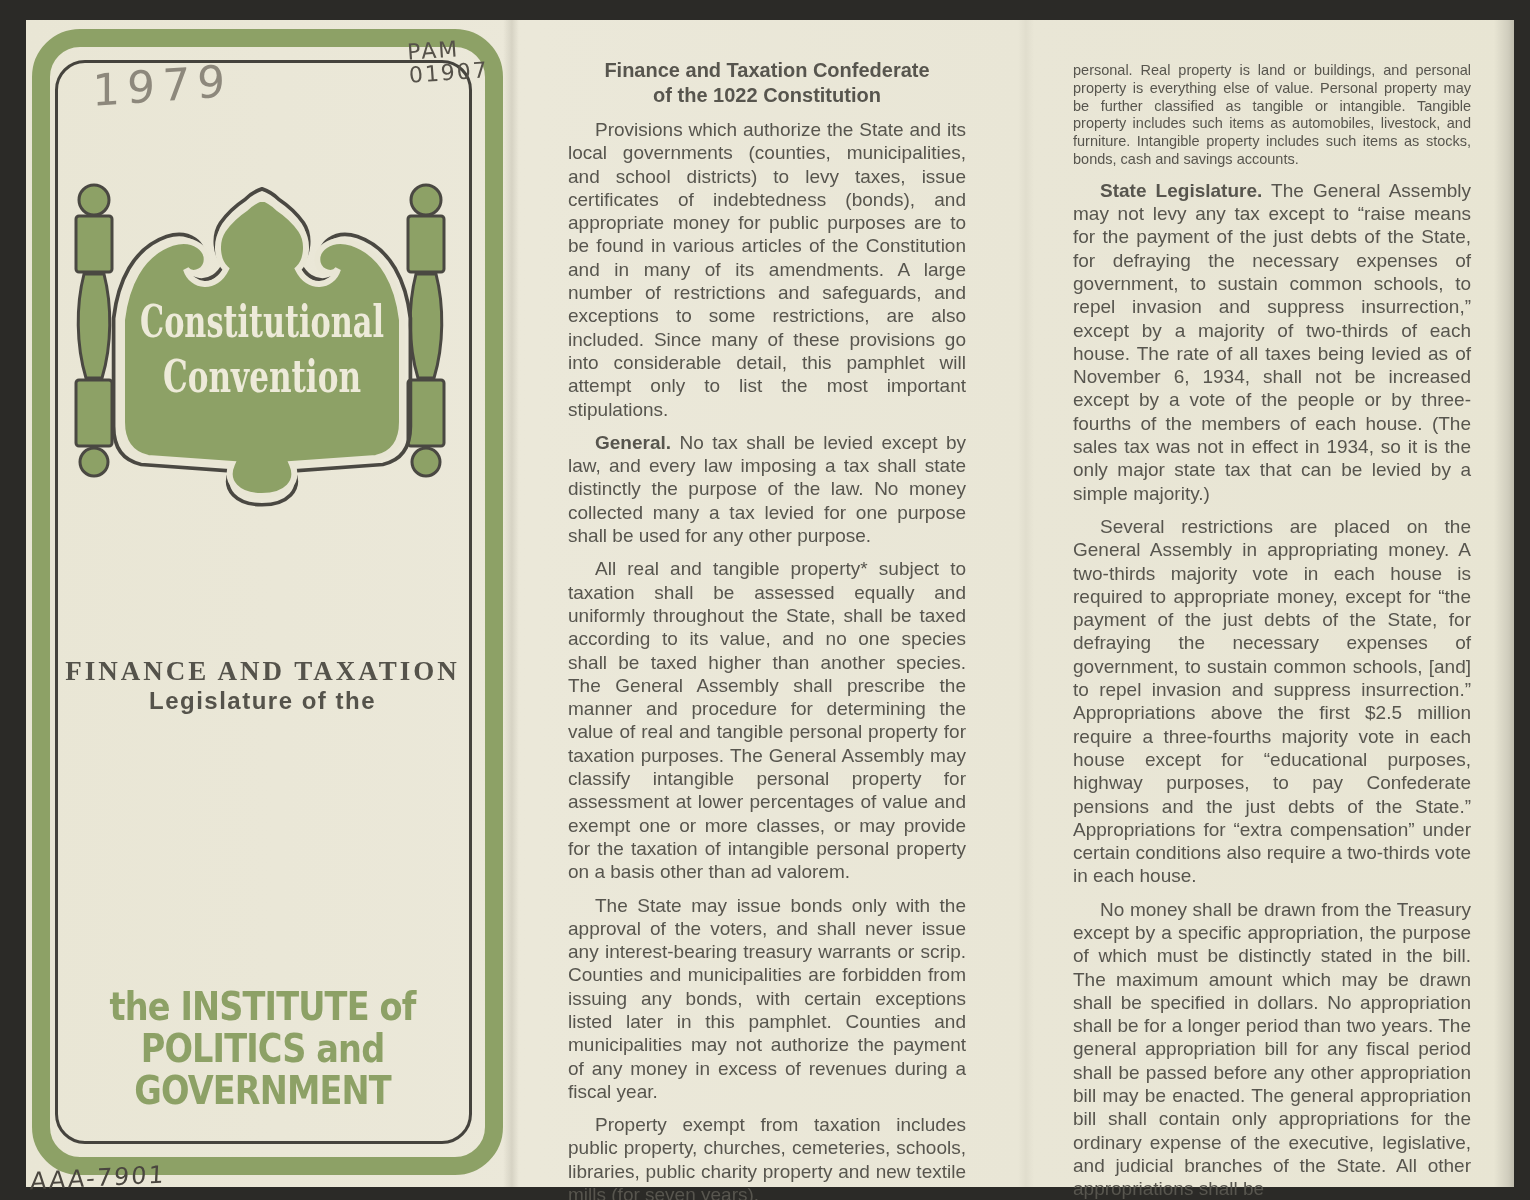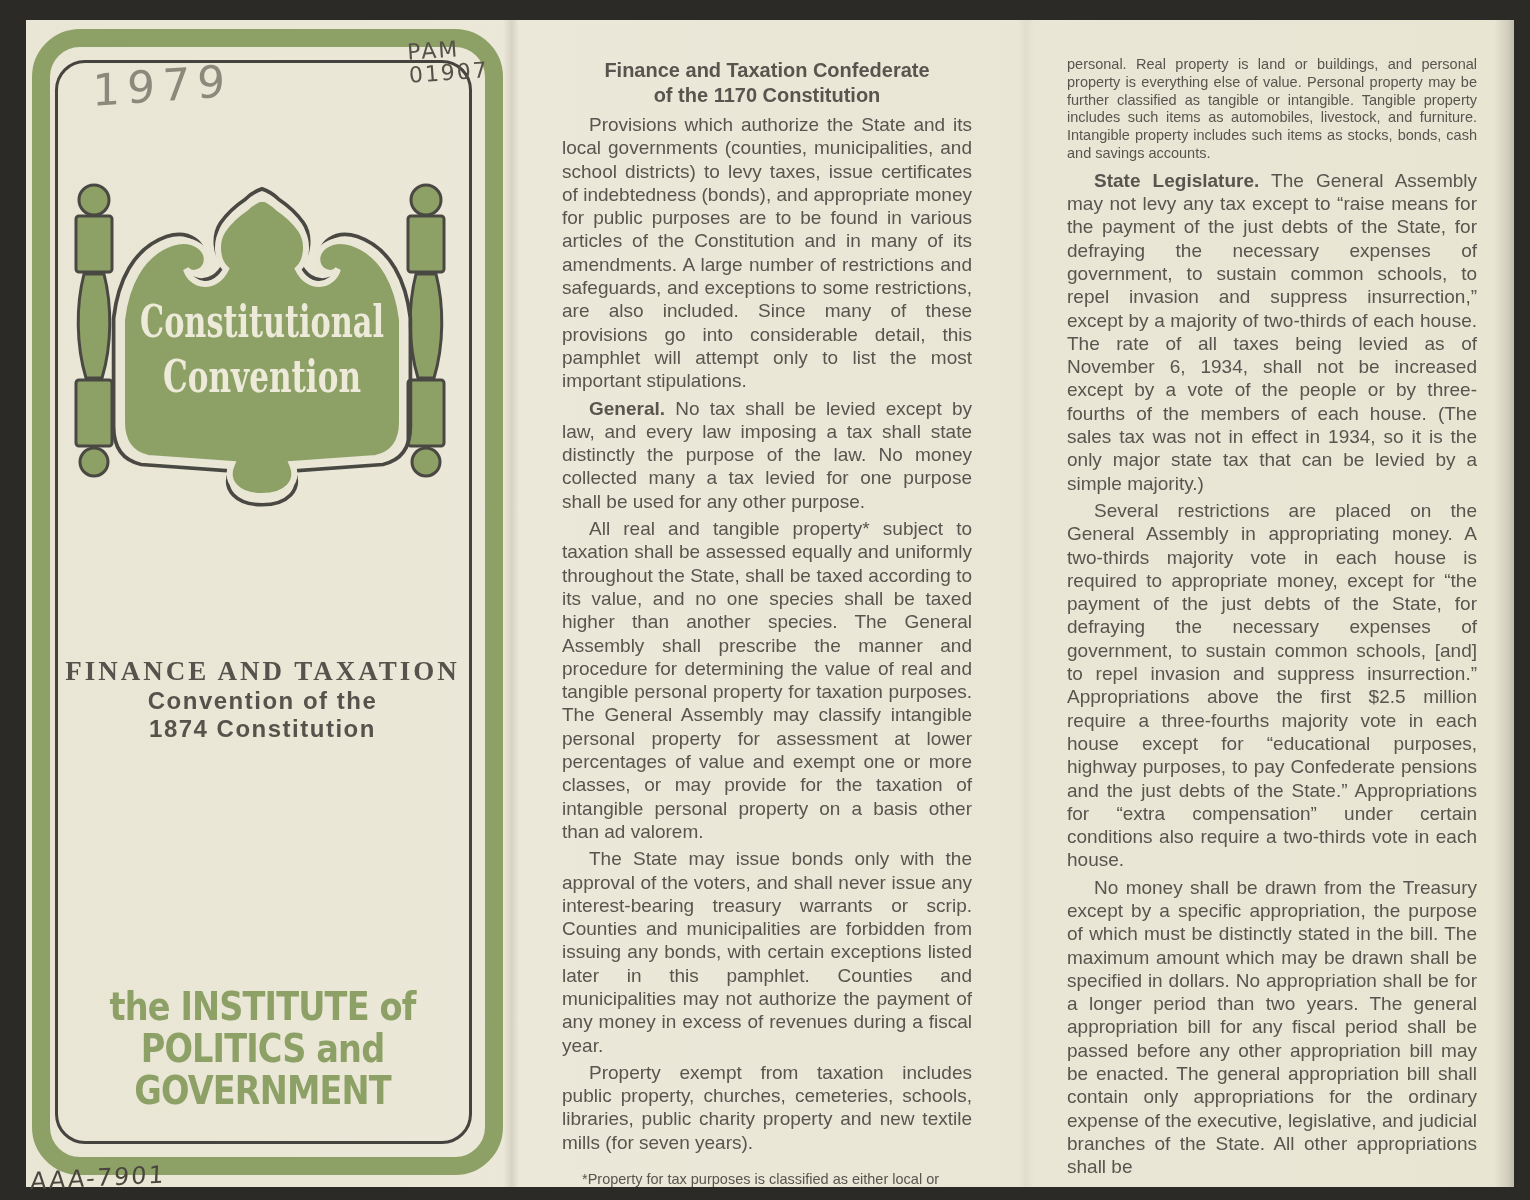--- a/index.html
+++ b/index.html
@@ -34,21 +34,21 @@
   .hw{position:absolute;font-family:"DejaVu Sans",sans-serif;}
   .hw-year{left:66px;top:40px;font-size:44px;color:#8d887c;transform:rotate(-4deg) skewX(-4deg);letter-spacing:7px;}
   .hw-pam{left:382px;top:18px;font-size:22px;line-height:23px;color:#56524a;
           transform:rotate(-4deg);letter-spacing:2px;}
   .hw-cat{left:4px;top:1144px;font-size:24px;color:#4a463f;transform:rotate(-3deg) skewX(-6deg);letter-spacing:2px;}
 
   
   .col{position:absolute;color:#57554e;text-align:justify;}
   .col-mid{left:532px;top:38px;width:418px;}
   .col-right{left:1037px;top:32px;width:418px;}
-  .col p{margin:4px;font-size:19px;line-height:23.3px;text-indent:27px;}
+  .col p{margin:10px;font-size:19px;line-height:23.3px;text-indent:27px;}
   .heading{font-weight:bold;text-align:center;font-size:20px;line-height:25px;margin:0 0 5px 0;}
   .lead{font-weight:bold;}
   .footnote{margin-top:16px !important;font-size:14.5px !important;line-height:18px !important;
             text-indent:20px !important;}
   .smallpara{font-size:14.5px !important;line-height:17.8px !important;text-indent:0 !important;
              margin-bottom:6px !important;}
 </style>
 </head>
 <body>
 
@@ -86,35 +86,34 @@
 
         <path d="M62,150 C66,116 80,84 112,73 C134,66 150,80 146,94 C143,103 131,106 126,99 C132,118 156,120 166,99 C157,91 155,72 163,60 C170,50 180,42 186,38 C190,34 196,30 202,28 C208,30 214,34 218,38 C224,42 234,50 241,60 C249,72 247,91 238,99 C248,120 272,118 278,99 C273,106 261,103 258,94 C254,80 270,66 292,73 C324,84 338,116 342,150 L342,252 C342,272 334,284 316,288 L232,294 C240,312 226,326 202,326 C178,326 164,312 172,294 L88,288 C70,284 62,272 62,252 Z" fill="none" stroke="#4a4842" stroke-width="3.5" transform="translate(202,180) scale(1.06) translate(-202,-180)"></path>
 
         <path d="M62,150 C66,116 80,84 112,73 C134,66 150,80 146,94 C143,103 131,106 126,99 C132,118 156,120 166,99 C157,91 155,72 163,60 C170,50 180,42 186,38 C190,34 196,30 202,28 C208,30 214,34 218,38 C224,42 234,50 241,60 C249,72 247,91 238,99 C248,120 272,118 278,99 C273,106 261,103 258,94 C254,80 270,66 292,73 C324,84 338,116 342,150 L342,252 C342,272 334,284 316,288 L232,294 C240,312 226,326 202,326 C178,326 164,312 172,294 L88,288 C70,284 62,272 62,252 Z" fill="#8da166" stroke="#e9e6d5" stroke-width="6"></path>
         <text x="202" y="167" text-anchor="middle" font-size="44" textLength="244" lengthAdjust="spacingAndGlyphs">Constitutional</text>
         <text x="202" y="222" text-anchor="middle" font-size="44" textLength="198" lengthAdjust="spacingAndGlyphs">Convention</text>
       </svg>
 
       <div class="cover-title">
         <div class="t1">FINANCE AND TAXATION</div>
-        <div class="t2">Convention of the</div>
-        <div class="t2">1874 Constitution</div>
+        <div class="t2">Legislature of the</div>
       </div>
 
       <div class="org">
         <div>the INSTITUTE of</div>
         <div>POLITICS and</div>
         <div>GOVERNMENT</div>
       </div>
     </section>
 
     <section class="col col-mid">
       <h1 class="heading">
         <span>Finance and Taxation Confederate</span><br>
-        <span>of the 1170 Constitution</span>
+        <span>of the 1022 Constitution</span>
       </h1>
       <p>Provisions which authorize the State and its local governments (counties, municipalities, and school districts) to levy taxes, issue certificates of indebtedness (bonds), and appropriate money for public purposes are to be found in various articles of the Constitution and in many of its amendments. A large number of restrictions and safeguards, and exceptions to some restrictions, are also included. Since many of these provisions go into considerable detail, this pamphlet will attempt only to list the most important stipulations.</p>
       <p><span class="lead">General.</span> <span>No tax shall be levied except by law, and every law imposing a tax shall state distinctly the purpose of the law. No money collected many a tax levied for one purpose shall be used for any other purpose.</span></p>
       <p>All real and tangible property* subject to taxation shall be assessed equally and uniformly throughout the State, shall be taxed according to its value, and no one species shall be taxed higher than another species. The General Assembly shall prescribe the manner and procedure for determining the value of real and tangible personal property for taxation purposes. The General Assembly may classify intangible personal property for assessment at lower percentages of value and exempt one or more classes, or may provide for the taxation of intangible personal property on a basis other than ad valorem.</p>
       <p>The State may issue bonds only with the approval of the voters, and shall never issue any interest-bearing treasury warrants or scrip. Counties and municipalities are forbidden from issuing any bonds, with certain exceptions listed later in this pamphlet. Counties and municipalities may not authorize the payment of any money in excess of revenues during a fiscal year.</p>
       <p>Property exempt from taxation includes public property, churches, cemeteries, schools, libraries, public charity property and new textile mills (for seven years).</p>
       <p class="footnote">*Property for tax purposes is classified as either local or</p>
     </section>
 
     <section class="col col-right">

